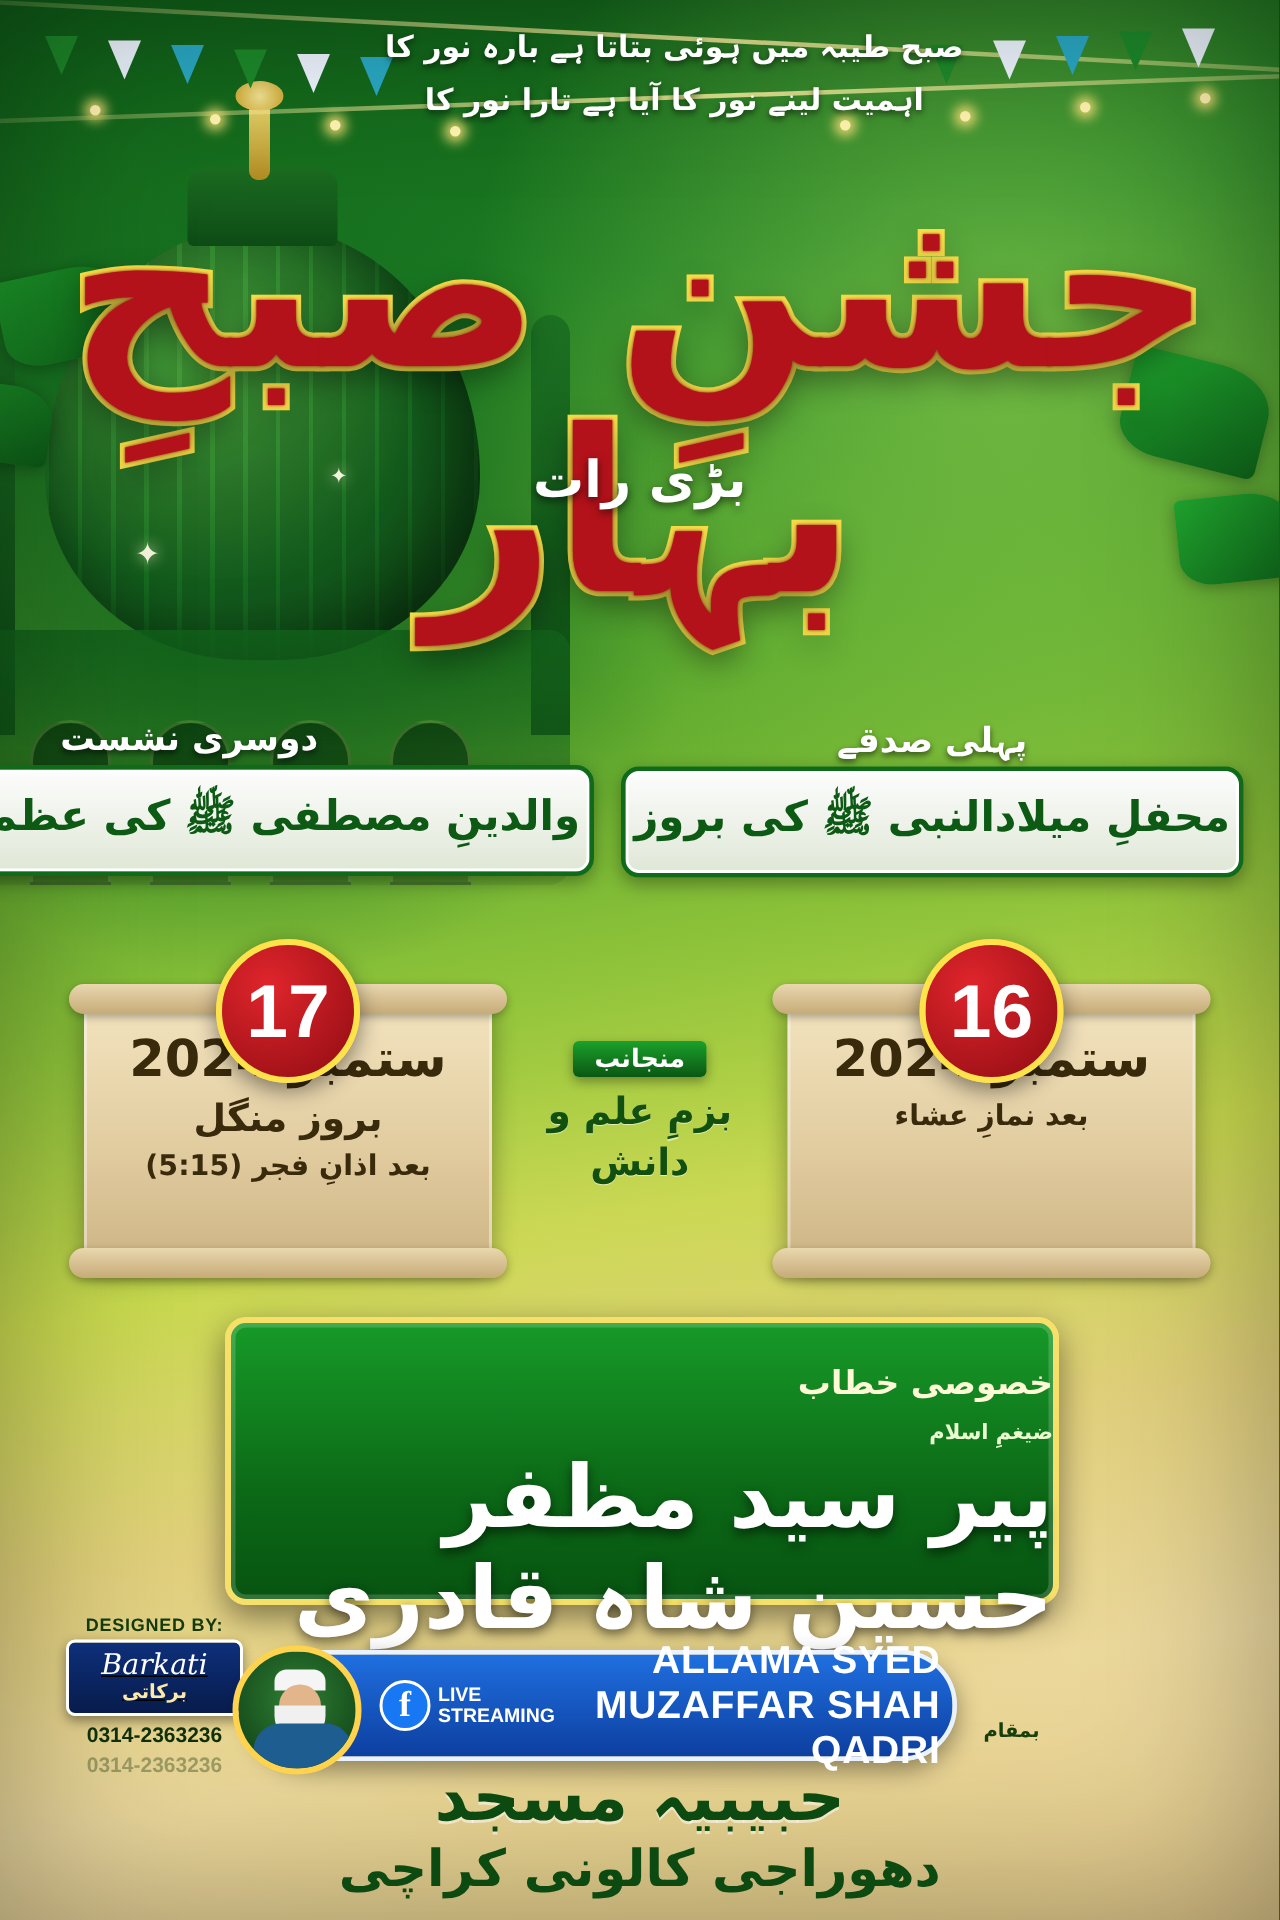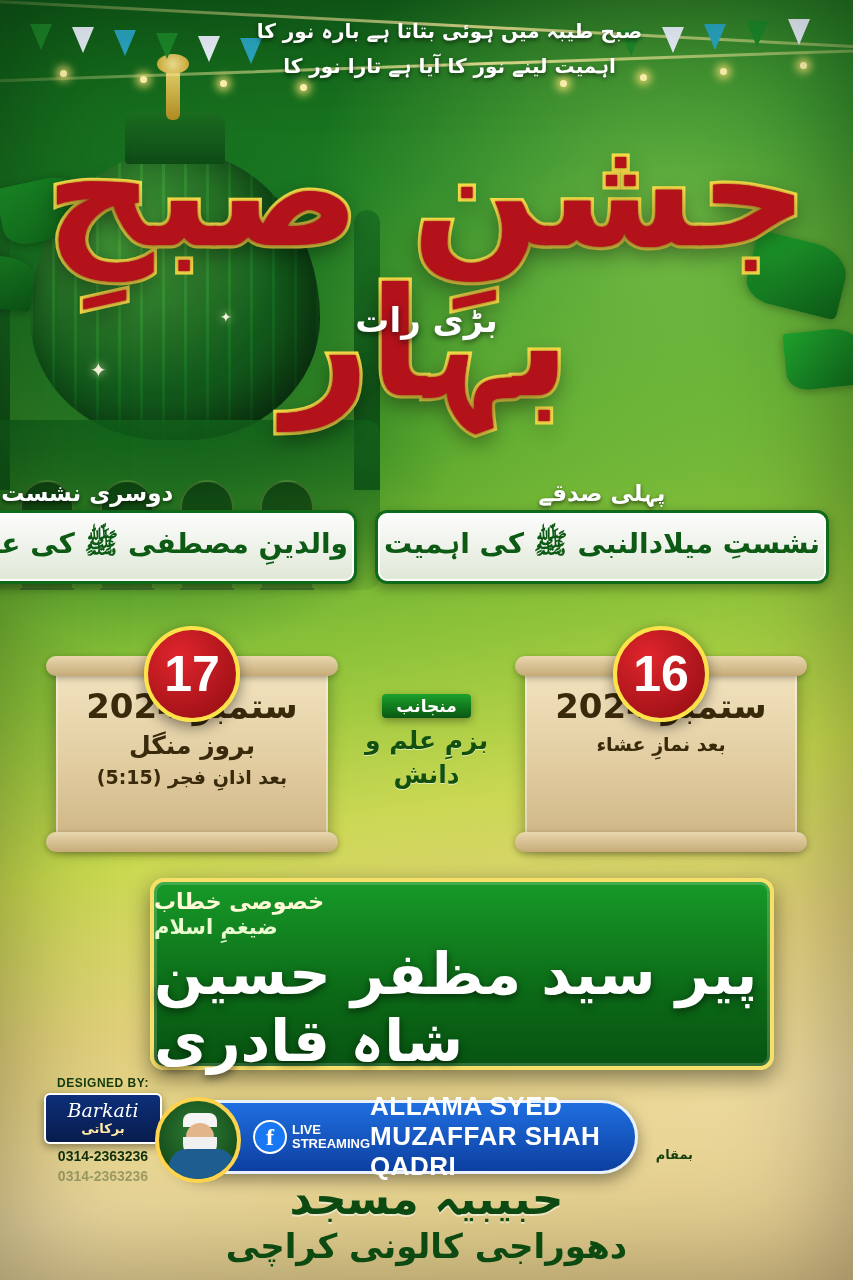--- a/index.html
+++ b/index.html
@@ -205,42 +205,43 @@
     color: #fff; font-size: 17px; border-radius: 4px;
     box-shadow: 0 3px 8px rgba(0,0,0,.35);
   }
   .center-note .l1, .center-note .l2 {
     color: #12500f; font-size: 25px; line-height: 1.35;
     text-shadow: 0 1px 0 rgba(255,255,255,.55);
   }
 
   
   .speaker {
-    position: absolute; top: 878px; left: 150px; width: 624px; height: 192px;
+    position: absolute; top: 878px; left: 150px; width: 556px; height: 192px;
     background: linear-gradient(180deg,#179a28,#0c6a17 60%,#075411);
     border: 4px solid #f6e06a; border-radius: 14px;
     box-shadow: 0 8px 22px rgba(0,0,0,.45), inset 0 0 0 3px rgba(255,255,255,.18);
-    z-index: 5; text-align: left; padding-top: 7px;
+    z-index: 5; text-align: right; padding-top: 28px;
   }
   .speaker .kicker { font-size: 22px; color: #fff9d6; }
-  .speaker .tag    { font-size: 21px; color: #eafbd0; margin-top: 1px; }
+  .speaker .tag    { font-size: 14px; color: #eafbd0; margin-top: 12px; }
   .speaker .name   {
     font-size: 58px; color: #ffffff; margin-top: 2px; line-height: 1.15;
     text-shadow: 0 3px 8px rgba(0,0,0,.55);
   }
 
   
   .designer {
     position: absolute; left: 44px; top: 1076px; width: 118px; z-index: 6; text-align: center;
   }
   .designer .dlabel { font-size: 12px; font-weight: bold; color: #123a0c; letter-spacing:.5px; }
   .designer .card {
     margin-top: 3px; background: linear-gradient(180deg,#0d2f7a,#081c4c);
     border: 2px solid #fff; border-radius: 6px; padding: 4px 2px 6px;
     box-shadow: 0 3px 8px rgba(0,0,0,.4);
+    text-decoration: underline;
   }
   .designer .brand { color:#fff; font-size: 19px; font-family:"DejaVu Serif", serif; font-style: italic; }
   .designer .brand-ur { color:#ffe9a8; font-size: 13px; }
   .designer .phone { margin-top: 4px; font-size: 14px; font-weight: bold; color: #10300b; }
   .designer .phone.ghost { opacity:.35; }
 
   
   .livebar {
     position: absolute; left: 168px; top: 1100px; width: 470px; height: 74px;
     background: linear-gradient(180deg,#1f6fe0,#0d3fa0);
@@ -272,21 +273,21 @@
   .fb {
     margin-left: 82px; width: 34px; height: 34px; border-radius: 50%;
     background: #1877f2; border: 2px solid #fff; color: #fff;
     font: bold 24px "Liberation Serif", serif;
     display: flex; align-items: center; justify-content: center;
   }
   .livetag {
     margin-left: 5px; color: #fff; font-size: 13px; font-weight: bold; line-height: 1.05;
   }
   .livebar .names {
-    flex: 1; color: #fff; text-align: left; font-size: 26px; font-weight: bold;
+    flex: 1; color: #fff; text-align: right; font-size: 26px; font-weight: bold;
     line-height: 1.15; letter-spacing: .5px; padding-right: 8px;
   }
 
   
   .footer {
     position: absolute; left: 0; bottom: 14px; width: 853px; text-align: center; z-index: 6;
   }
   .footer .org {
     font-size: 44px; color: #0c4a11; line-height: 1.2;
     text-shadow: 0 2px 0 rgba(255,255,255,.5);
@@ -360,21 +361,21 @@
 
   <div class="title-wrap">
     <div class="title-main urdu">جشنِ صبحِ بہار</div>
   </div>
   <div class="title-sub urdu">بڑی رات</div>
 
   <div class="sessions">
     <div class="session">
       <div class="session-label urdu">پہلی صدقے</div>
       <div class="session-box">
-        <span class="urdu">نشستِ میلادالنبی ﷺ کی اہمیت</span>
+        <span class="urdu">محفلِ میلادالنبی ﷺ کی بروز</span>
       </div>
     </div>
     <div class="session">
       <div class="session-label urdu">دوسری نشست</div>
       <div class="session-box">
         <span class="urdu">والدینِ مصطفی ﷺ کی عظمت و شان</span>
       </div>
     </div>
   </div>
 

